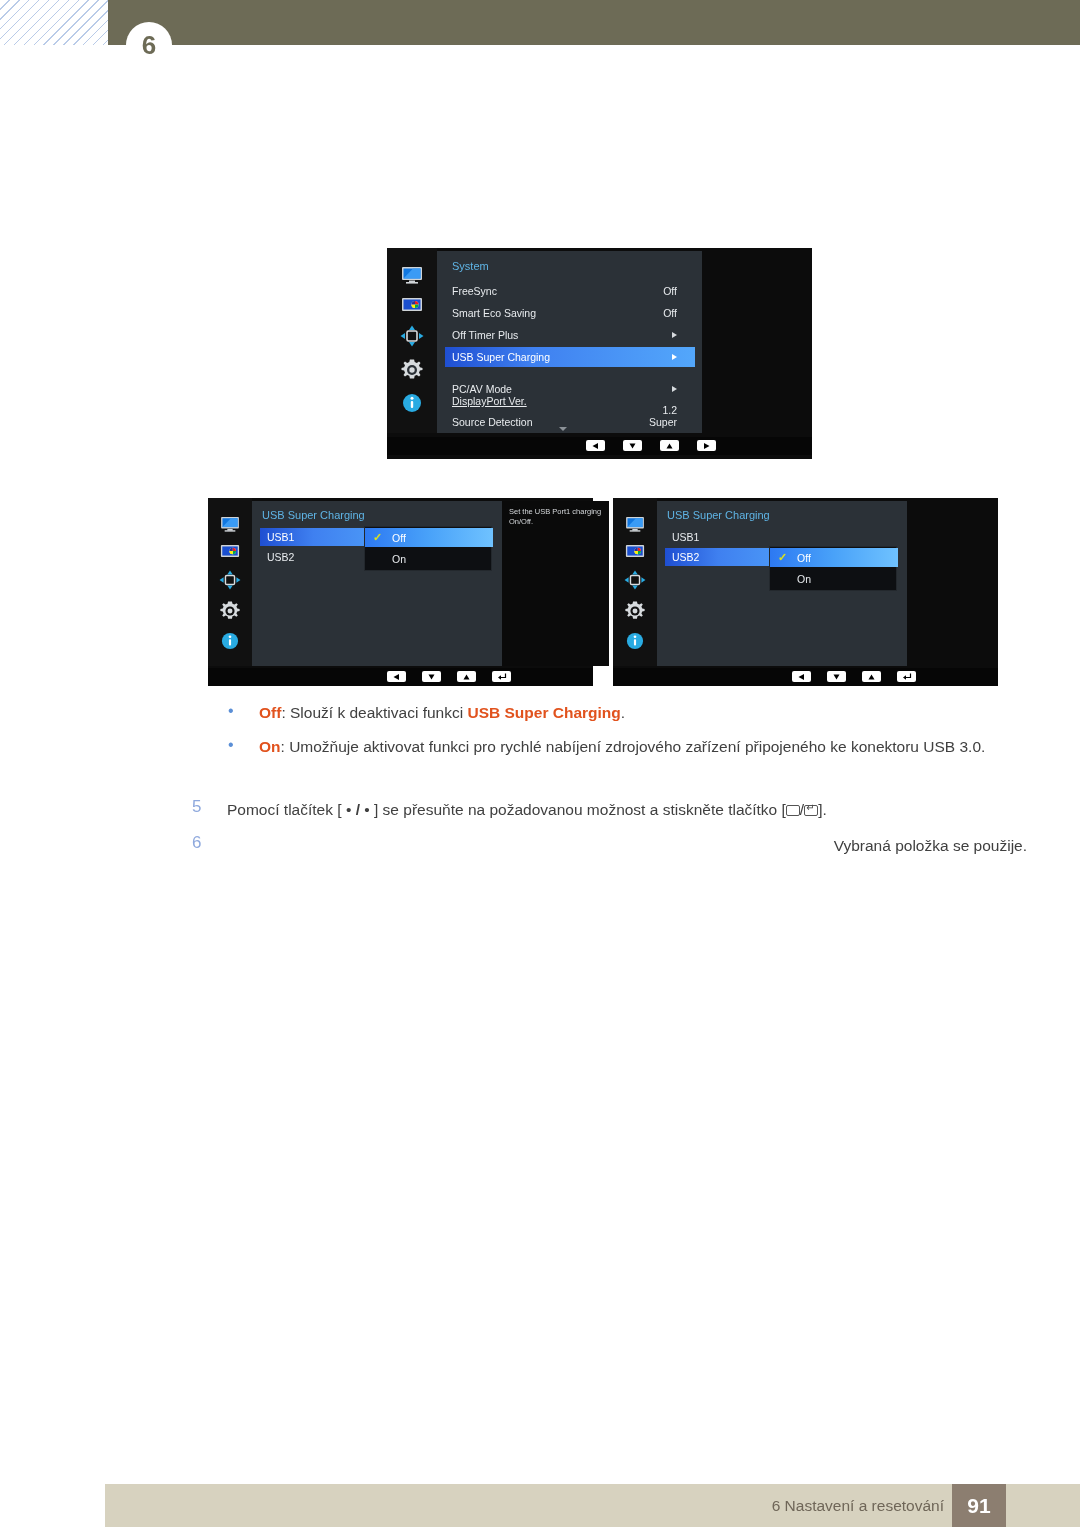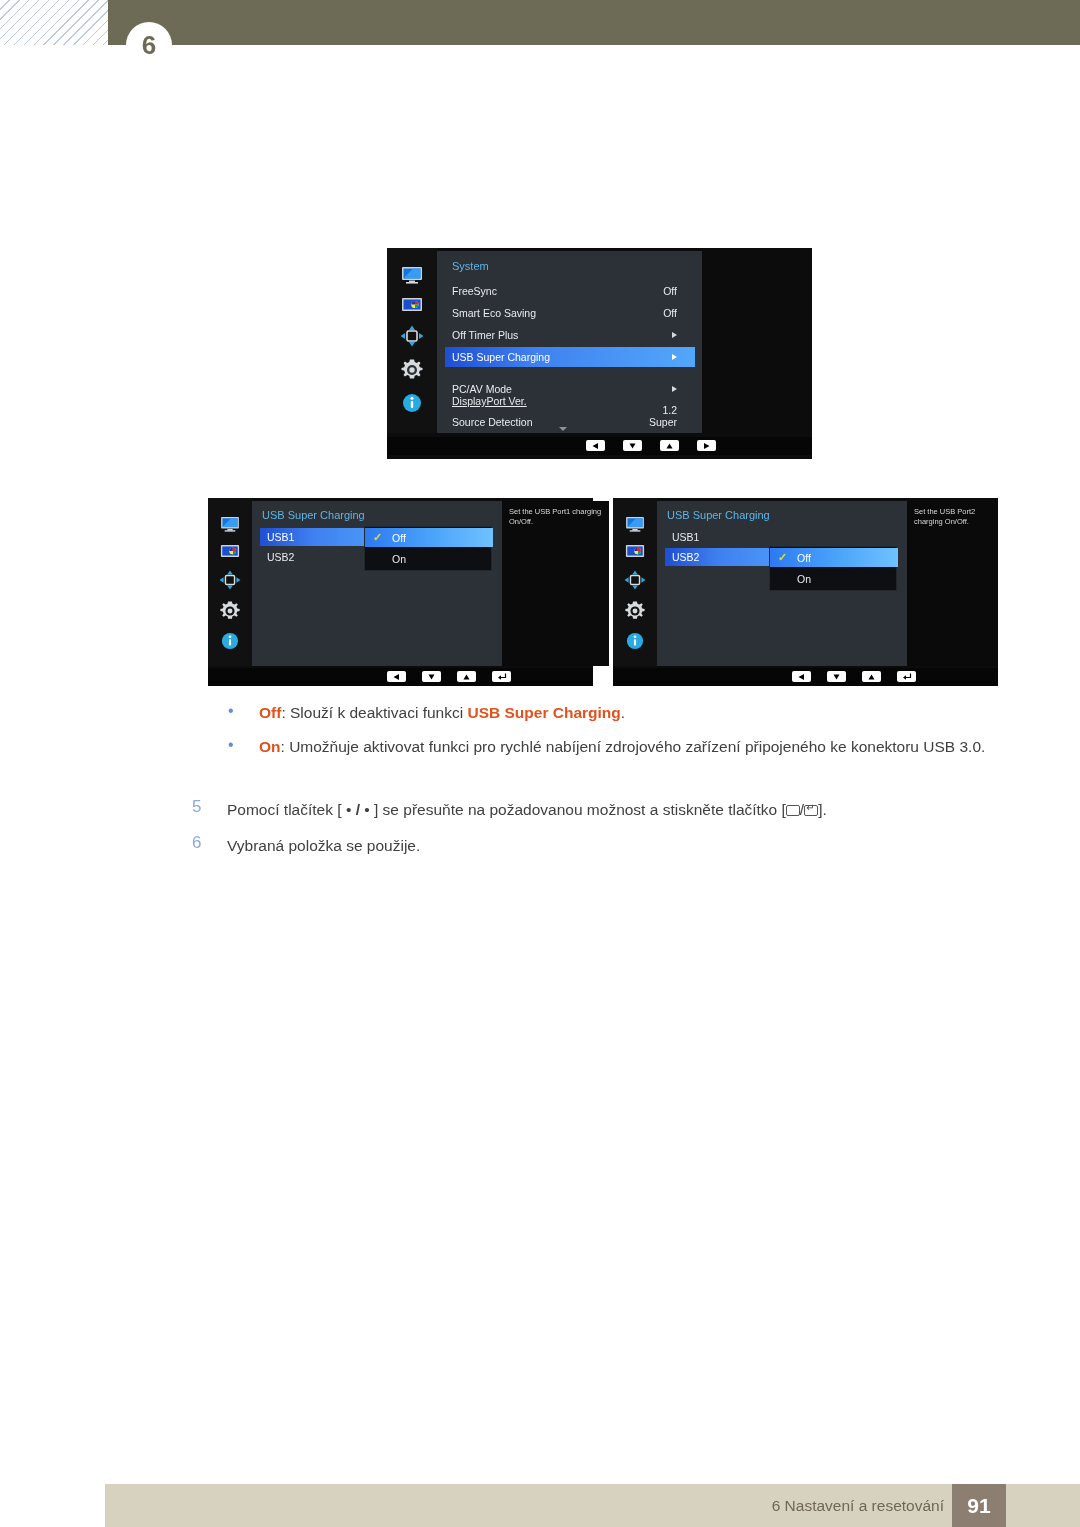--- a/index.html
+++ b/index.html
@@ -518,23 +518,20 @@
         <div class="popup-item hl" style="left:0; top:1px; width:128px; height:19px; padding-left:27px;">
           <span class="chk" style="left:8px; top:3px;">✓</span>
           <span>Off</span>
         </div>
         <div class="popup-item" style="left:0; top:22px; width:128px; height:19px; padding-left:27px;">
           <span>On</span>
         </div>
       </div>
     </div>
 
-    <div class="osd-help" style="left:294px; top:3px; width:91px; height:165px;">
-      <span>Set the USB Port2 charging On/Off.</span>
-    </div>
 
     <div class="osd-navbar" style="left:0; top:170px; width:385px; height:18px;">
       <div class="nav-btn" style="left:179px; top:3px; width:19px; height:11px;">
         <svg width="9" height="8" viewBox="0 0 9 8">
             <polygon points="7,1 7,7 1.5,4" fill="#000"></polygon>
           </svg>
       </div>
       <div class="nav-btn" style="left:214px; top:3px; width:19px; height:11px;">
         <svg width="9" height="8" viewBox="0 0 9 8">
             <polygon points="1.5,1.5 7.5,1.5 4.5,6.5" fill="#000"></polygon>
@@ -563,19 +560,19 @@
   <div class="bullet-row" style="left:259px; top:736px; width:741px;">
     <span class="kw-orange">On</span><span>: Umožňuje aktivovat funkci pro rychlé nabíjení zdrojového zařízení připojeného ke konektoru USB 3.0.</span>
   </div>
 
   <span class="step-num" style="left:192px; top:797px;">5</span>
   <div class="step-txt" style="left:227px; top:799px; width:800px;">
     <span>Pomocí tlačítek [ </span><span>•</span><b> / </b><span>•</span><span> ] se přesuňte na požadovanou možnost a stiskněte tlačítko [</span><span class="keyglyph"></span><span>/</span><span class="keyglyph ret"></span><span>].</span>
   </div>
 
   <span class="step-num" style="left:192px; top:833px;">6</span>
-  <div class="step-txt" style="left:227px; top:835px; width:800px;">Vybraná položka se použije.</div>
+  <div class="step-txt" style="left:227px; top:835px; width:800px;text-align:right;">Vybraná položka se použije.</div>
 
   <div class="ftr-bar"></div>
   <div class="ftr-text">6 Nastavení a resetování</div>
   <div class="ftr-page">91</div>
 
 </div>
 
 </body></html>

